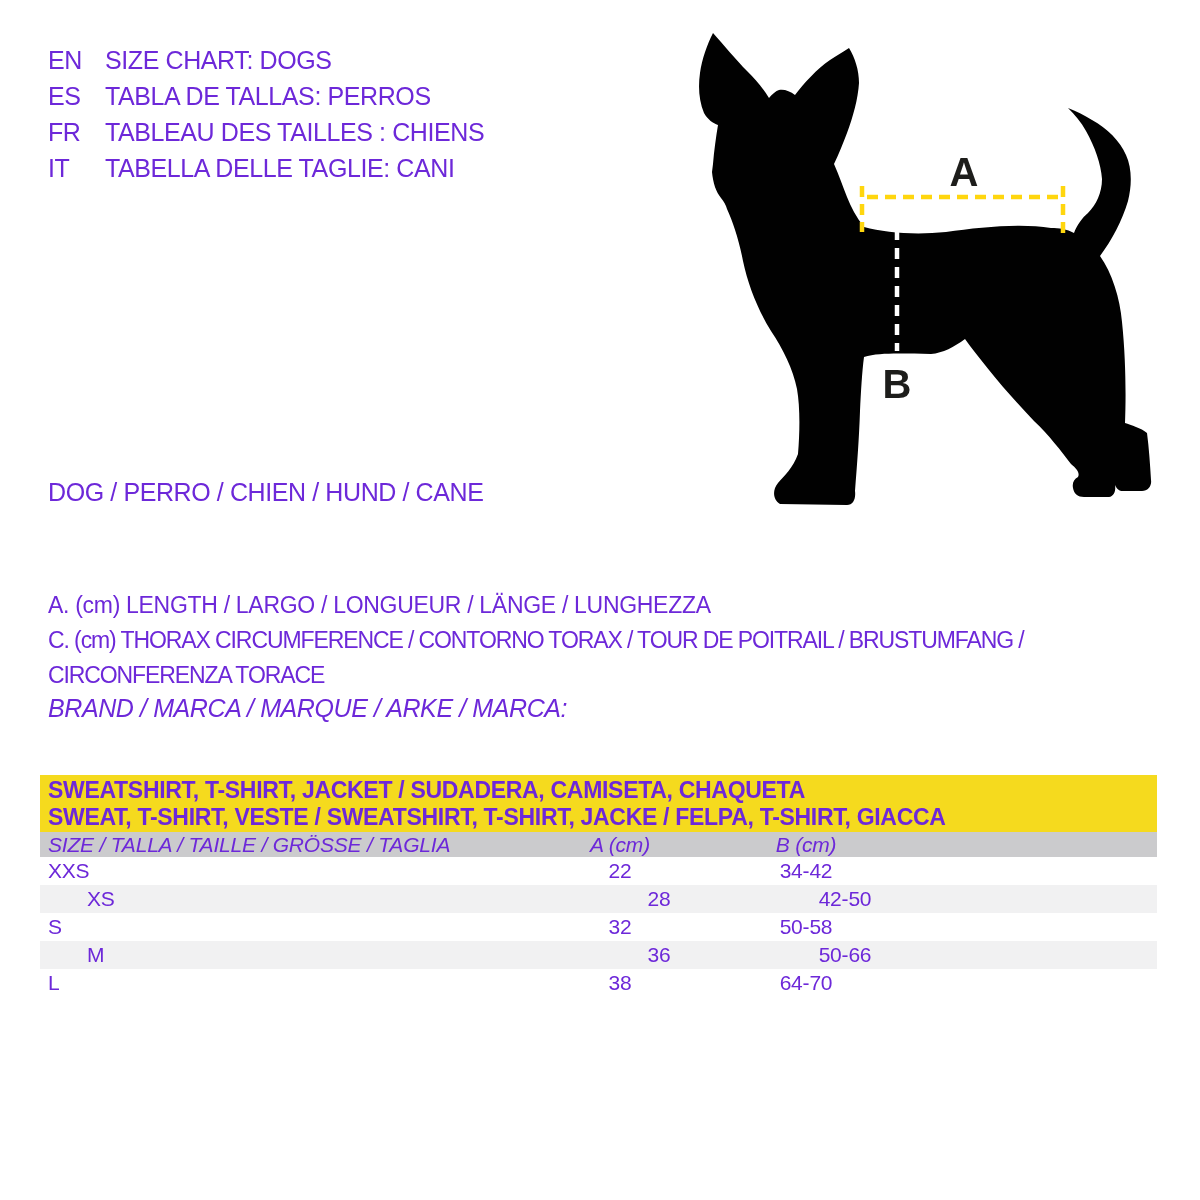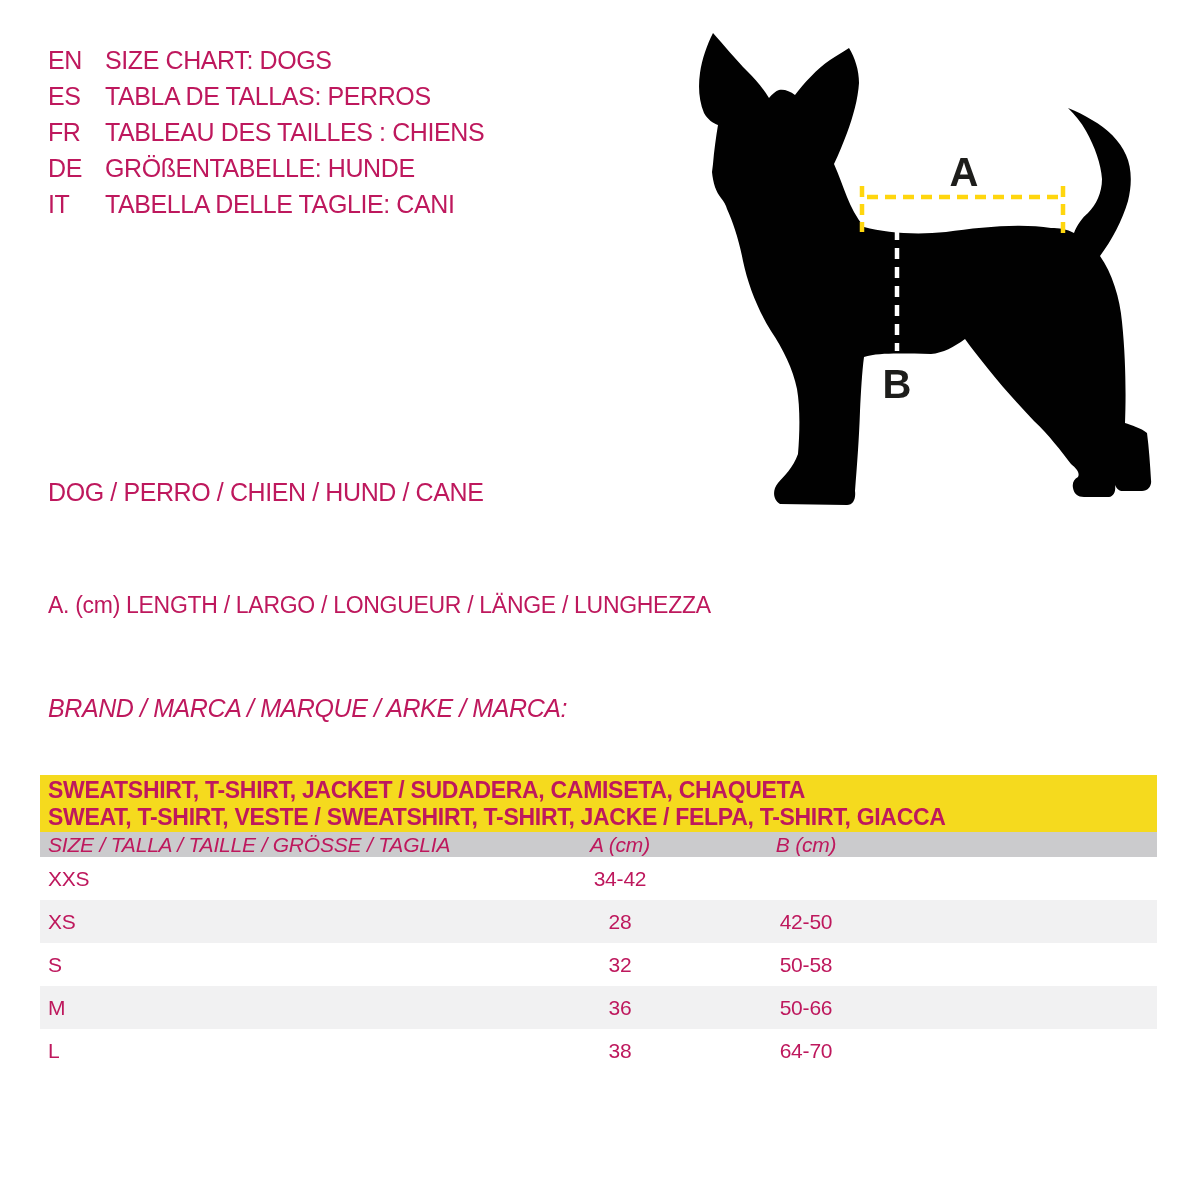--- a/index.html
+++ b/index.html
@@ -1,18 +1,18 @@
 <!DOCTYPE html>
 <html><head>
 <meta charset="utf-8">
 <style>
   html,body { margin:0; padding:0; background:#fff; }
   .page {
     position:relative; width:1200px; height:1200px; background:#ffffff;
-    font-family:"Liberation Sans", sans-serif; color:#be185d; overflow:hidden;
+    font-family:"Liberation Sans", sans-serif; color:#6d28d9; overflow:hidden;
   }
   
   .lang-block { position:absolute; left:48px; top:42px; }
   .lang-row { display:flex; height:36px; align-items:center; font-size:25px; letter-spacing:-0.4px; font-weight:500; }
   .lang-code { width:57px; flex:0 0 57px; }
   
   .dog-svg { position:absolute; left:680px; top:20px; width:500px; height:500px; }
   
   .dog-label { position:absolute; left:48px; top:478px; font-size:25px; letter-spacing:-0.4px; }
   .measures { position:absolute; left:48px; top:588px; }
@@ -25,46 +25,42 @@
     background:#F5DA1E; box-sizing:border-box; padding:2px 2px 0 8px;
   }
   .band-line { font-size:23px; font-weight:bold; line-height:27px; letter-spacing:-0.3px; white-space:nowrap; }
   .trow { display:grid; grid-template-columns:460px 240px 132px 1fr; align-items:center; font-size:21px; letter-spacing:-0.2px; }
   .thead {
     position:absolute; left:40px; top:832px; width:1117px; height:25px;
     background:#CBCBCD;
   }
   .thead .trow { height:25px;font-style:italic; }
   .tbody { position:absolute; left:40px; top:857px; width:1117px; }
-  .tbody .trow { height:43px; }
-  .tbody .trow.alt { background:#F1F1F2; }
+  .tbody .trow { height:28px; }
+  .tbody .trow.alt { background:#F1F1F2;padding-left:39px; }
   .cell-size { padding-left:8px; }
   .cell-a, .cell-b { text-align:center; }
 </style>
 </head>
 <body>
 
 <div class="page">
 
   <div class="lang-block">
     <div class="lang-row">
       <span class="lang-code">EN</span>
       <span class="lang-text">SIZE CHART: DOGS</span>
     </div>
     <div class="lang-row">
       <span class="lang-code">ES</span>
       <span class="lang-text">TABLA DE TALLAS: PERROS</span>
     </div>
     <div class="lang-row">
       <span class="lang-code">FR</span>
       <span class="lang-text">TABLEAU DES TAILLES : CHIENS</span>
-    </div>
-    <div class="lang-row">
-      <span class="lang-code">DE</span>
-      <span class="lang-text">GRÖßENTABELLE: HUNDE</span>
     </div>
     <div class="lang-row">
       <span class="lang-code">IT</span>
       <span class="lang-text">TABELLA DELLE TAGLIE: CANI</span>
     </div>
   </div>
 
   <svg class="dog-svg" viewBox="0 0 500 500" xmlns="http://www.w3.org/2000/svg">
     <path fill="#010101" d="
       M 32 152
@@ -128,20 +124,21 @@
     <line x1="187" y1="177" x2="379" y2="177" stroke="#FFD60E" stroke-width="4.5" stroke-dasharray="11 7"></line>
     <line x1="217" y1="209" x2="217" y2="331" stroke="#ffffff" stroke-width="4.5" stroke-dasharray="11 8"></line>
     <text x="284" y="166" text-anchor="middle" font-family="Liberation Sans, sans-serif" font-size="40" font-weight="bold" fill="#1d1d1b">A</text>
     <text x="217" y="378" text-anchor="middle" font-family="Liberation Sans, sans-serif" font-size="40" font-weight="bold" fill="#1d1d1b">B</text>
   </svg>
 
   <div class="dog-label">DOG / PERRO / CHIEN / HUND / CANE</div>
 
   <div class="measures">
     <div class="measure-line-a">A. (cm) LENGTH / LARGO / LONGUEUR / LÄNGE / LUNGHEZZA</div>
+    <div class="measure-line-c">C. (cm) THORAX CIRCUMFERENCE / CONTORNO TORAX / TOUR DE POITRAIL / BRUSTUMFANG / CIRCONFERENZA TORACE</div>
   </div>
 
   <div class="brand">BRAND / MARCA / MARQUE / ARKE / MARCA:</div>
 
   <div class="band">
     <div class="band-line">SWEATSHIRT, T-SHIRT, JACKET / SUDADERA, CAMISETA, CHAQUETA</div>
     <div class="band-line">SWEAT, T-SHIRT, VESTE / SWEATSHIRT, T-SHIRT, JACKE / FELPA, T-SHIRT, GIACCA</div>
   </div>
 
   <div class="thead">
@@ -149,20 +146,21 @@
       <div class="cell-size">SIZE / TALLA / TAILLE / GRÖSSE / TAGLIA</div>
       <div class="cell-a">A (cm)</div>
       <div class="cell-b">B (cm)</div>
       <div></div>
     </div>
   </div>
 
   <div class="tbody">
     <div class="trow">
       <div class="cell-size">XXS</div>
+      <div class="cell-a">22</div>
       <div class="cell-b">34-42</div>
       <div></div>
     </div>
     <div class="trow alt">
       <div class="cell-size">XS</div>
       <div class="cell-a">28</div>
       <div class="cell-b">42-50</div>
       <div></div>
     </div>
     <div class="trow">

